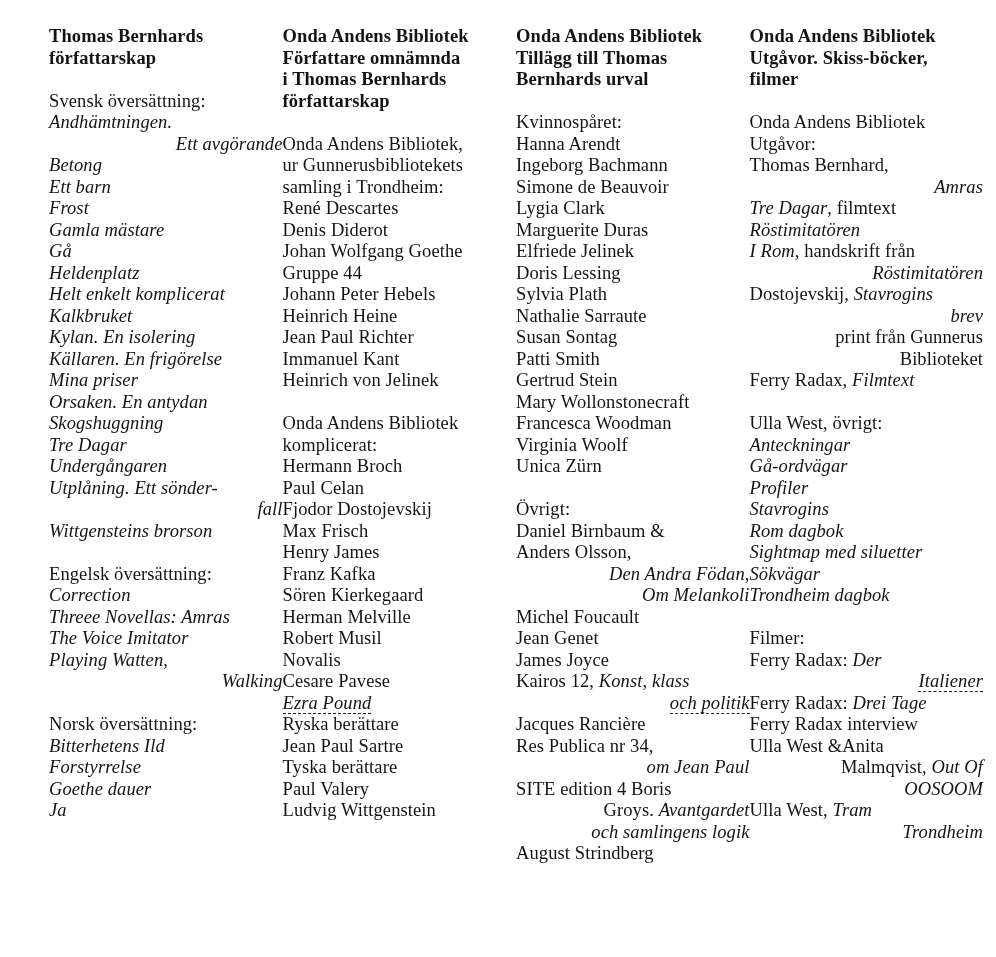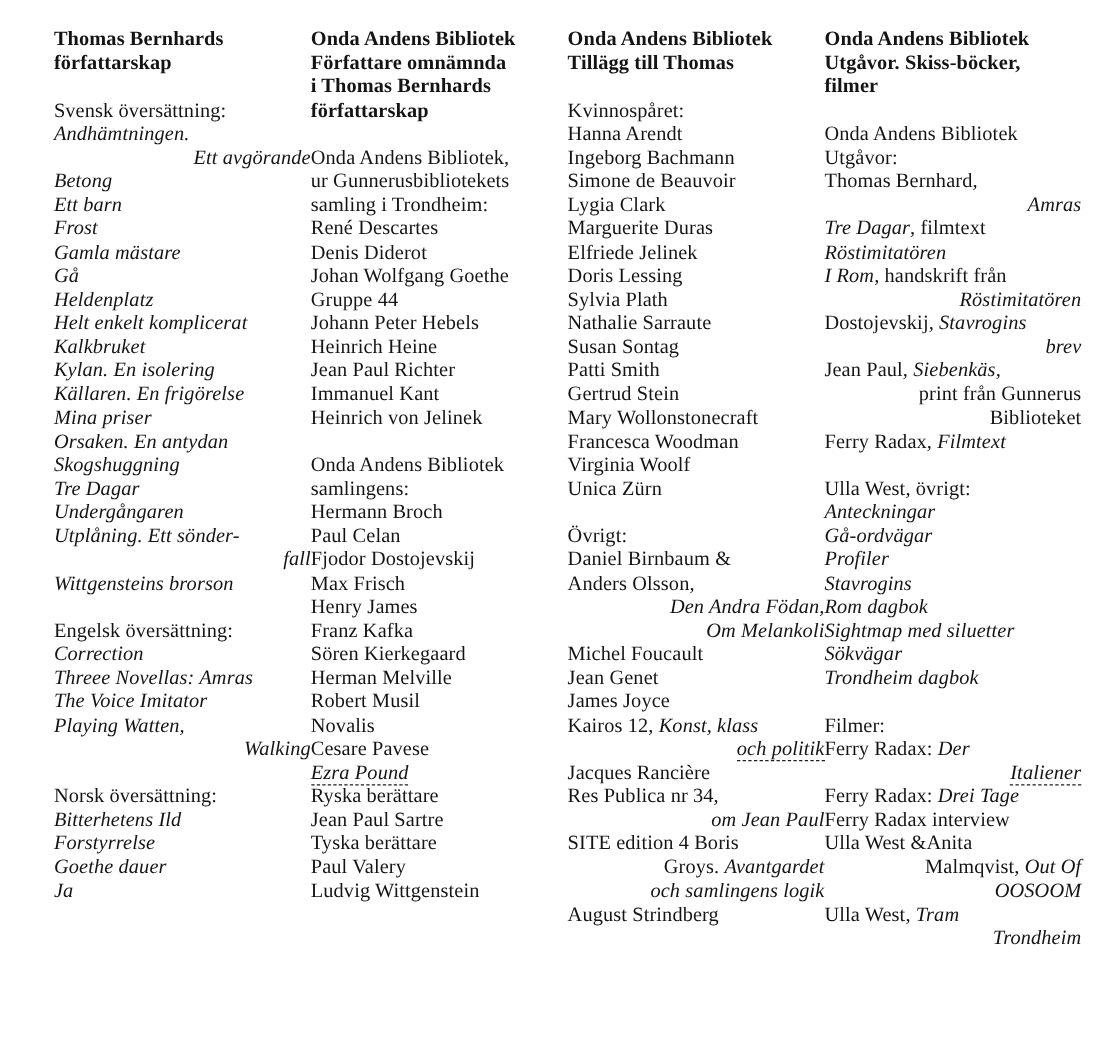--- a/index.html
+++ b/index.html
@@ -99,21 +99,21 @@
             <div class="line"><span>Johan Wolfgang Goethe</span></div>
             <div class="line"><span>Gruppe 44</span></div>
             <div class="line"><span>Johann Peter Hebels</span></div>
             <div class="line"><span>Heinrich Heine</span></div>
             <div class="line"><span>Jean Paul Richter</span></div>
             <div class="line"><span>Immanuel Kant</span></div>
             <div class="line"><span>Heinrich von Jelinek</span></div>
           </div>
           <div class="group">
             <div class="line"><span>Onda Andens Bibliotek</span></div>
-            <div class="line"><span>samlingens:</span></div>
+            <div class="line"><span>komplicerat:</span></div>
             <div class="line"><span>Hermann Broch</span></div>
             <div class="line"><span>Paul Celan</span></div>
             <div class="line"><span>Fjodor Dostojevskij</span></div>
             <div class="line"><span>Max Frisch</span></div>
             <div class="line"><span>Henry James</span></div>
             <div class="line"><span>Franz Kafka</span></div>
             <div class="line"><span>Sören Kierkegaard</span></div>
             <div class="line"><span>Herman Melville</span></div>
             <div class="line"><span>Robert Musil</span></div>
             <div class="line"><span>Novalis</span></div>
@@ -124,20 +124,21 @@
             <div class="line"><span>Tyska berättare</span></div>
             <div class="line"><span>Paul Valery</span></div>
             <div class="line"><span>Ludvig Wittgenstein</span></div>
           </div>
         </div>
     </div>
     <div class="column">
       <div class="col-heading">
           <div class="line head-line">Onda Andens Bibliotek</div>
           <div class="line head-line">Tillägg till Thomas</div>
+          <div class="line head-line">Bernhards urval</div>
         </div>
       <div class="col-body">
           <div class="group">
             <div class="line"><span>Kvinnospåret:</span></div>
             <div class="line"><span>Hanna Arendt</span></div>
             <div class="line"><span>Ingeborg Bachmann</span></div>
             <div class="line"><span>Simone de Beauvoir</span></div>
             <div class="line"><span>Lygia Clark</span></div>
             <div class="line"><span>Marguerite Duras</span></div>
             <div class="line"><span>Elfriede Jelinek</span></div>
@@ -184,21 +185,20 @@
             <div class="line"><span>Onda Andens Bibliotek</span></div>
             <div class="line"><span>Utgåvor:</span></div>
             <div class="line"><span>Thomas Bernhard,</span></div>
             <div class="line ind"><span class="it">Amras</span></div>
             <div class="line"><span class="it">Tre Dagar</span><span>, filmtext</span></div>
             <div class="line"><span class="it">Röstimitatören</span></div>
             <div class="line"><span class="it">I Rom</span><span>, handskrift från</span></div>
             <div class="line ind"><span class="it">Röstimitatören</span></div>
             <div class="line"><span>Dostojevskij, </span><span class="it">Stavrogins</span></div>
             <div class="line ind"><span class="it">brev</span></div>
-            <div class="line"><span>Jean Paul, </span><span class="it">Siebenkäs</span><span>,</span></div>
             <div class="line ind"><span>print från Gunnerus</span></div>
             <div class="line ind"><span>Biblioteket</span></div>
             <div class="line"><span>Ferry Radax, </span><span class="it">Filmtext</span></div>
           </div>
           <div class="group">
             <div class="line"><span>Ulla West, övrigt:</span></div>
             <div class="line"><span class="it">Anteckningar</span></div>
             <div class="line"><span class="it">Gå-ordvägar</span></div>
             <div class="line"><span class="it">Profiler</span></div>
             <div class="line"><span class="it">Stavrogins</span></div>

